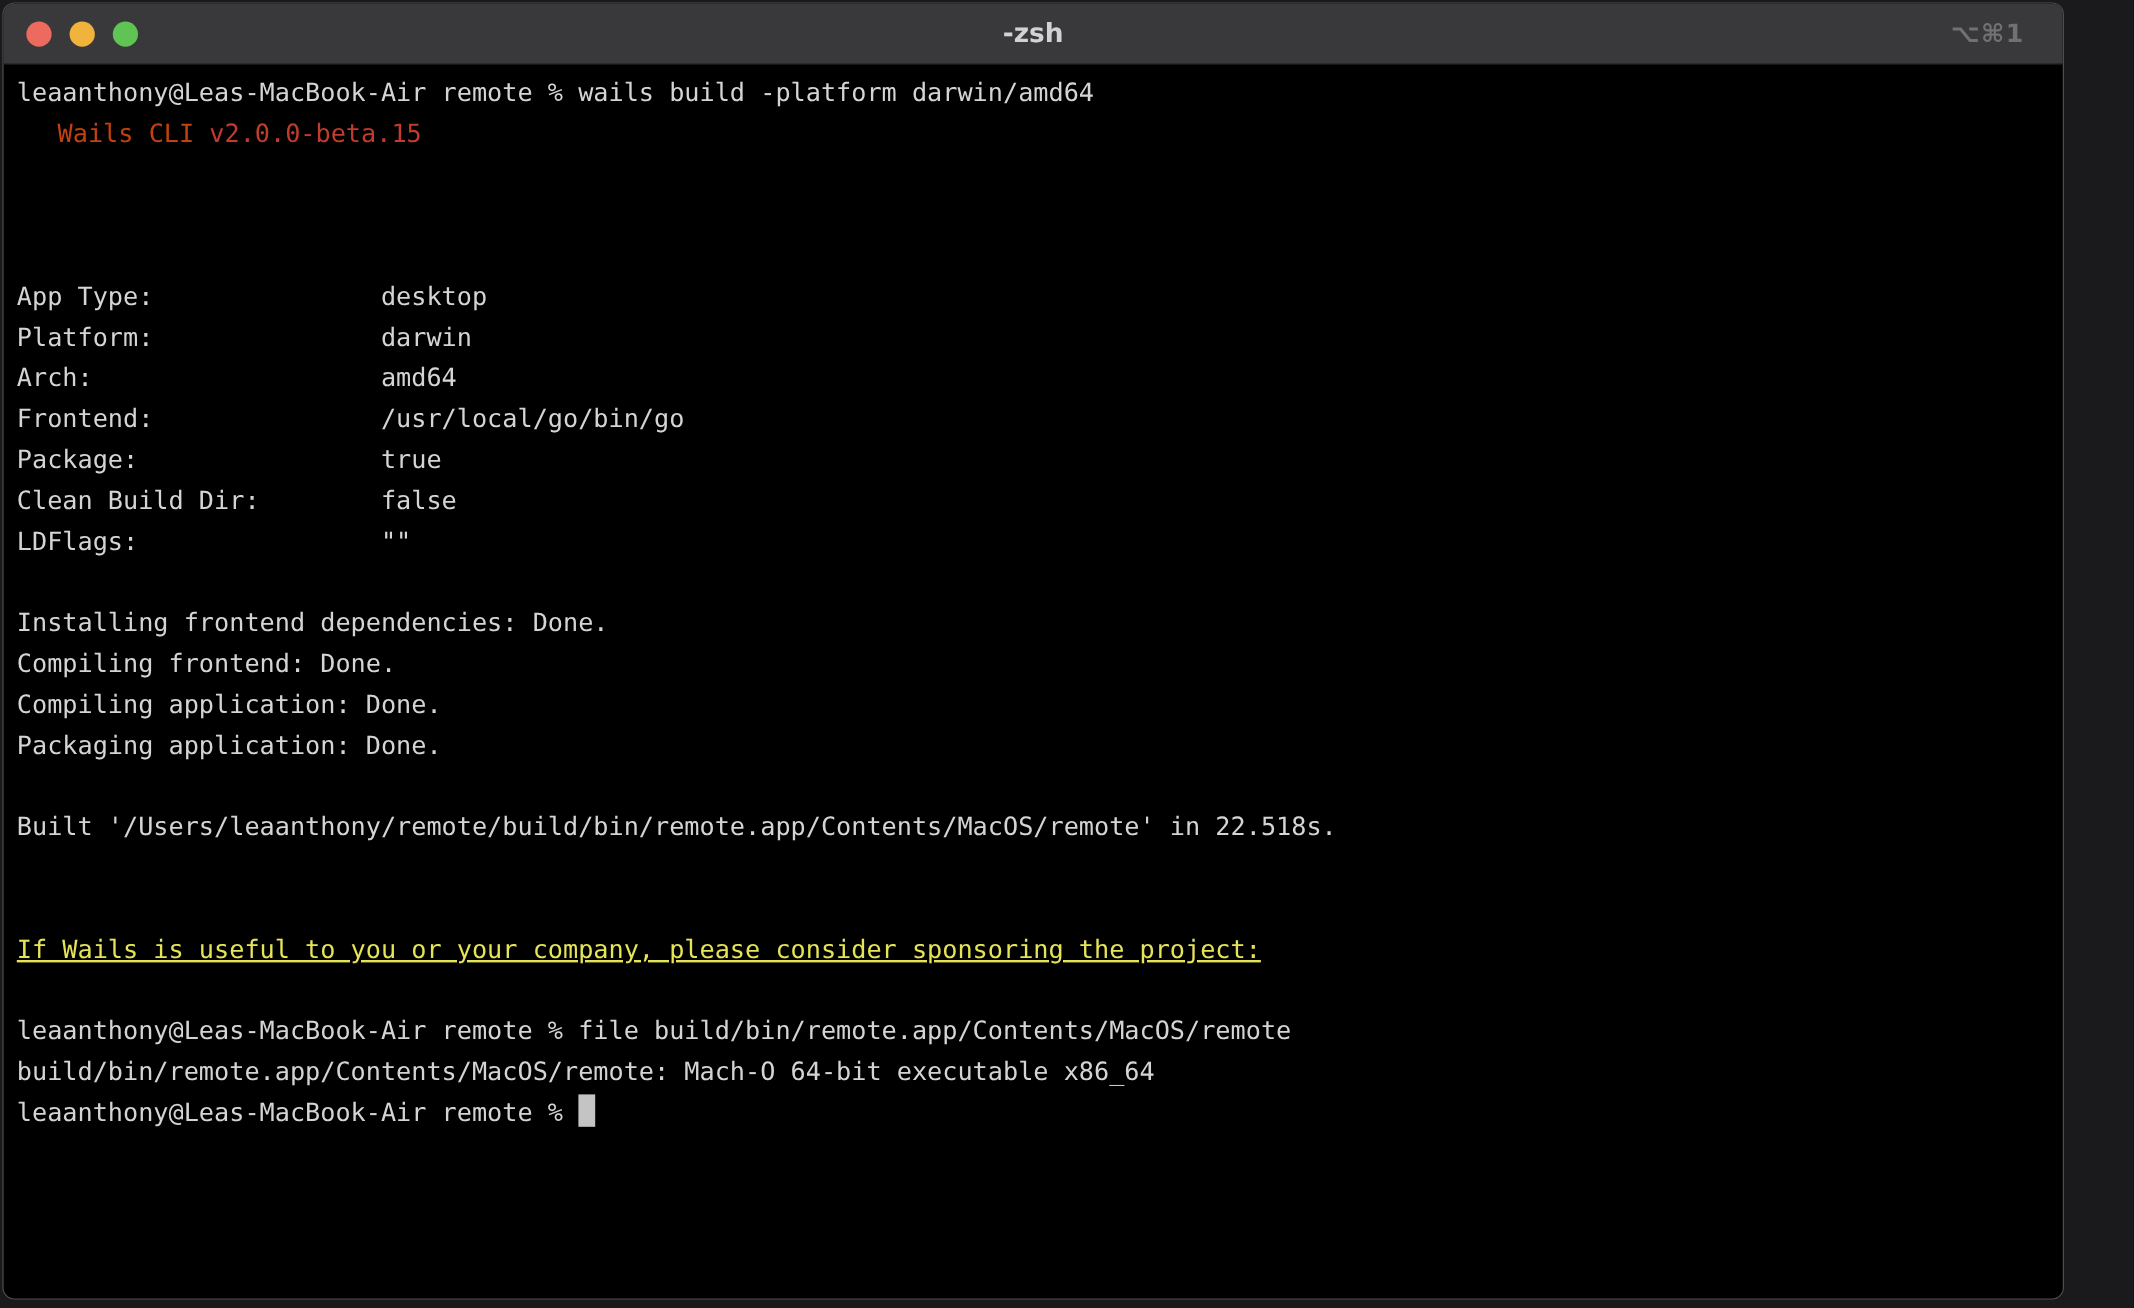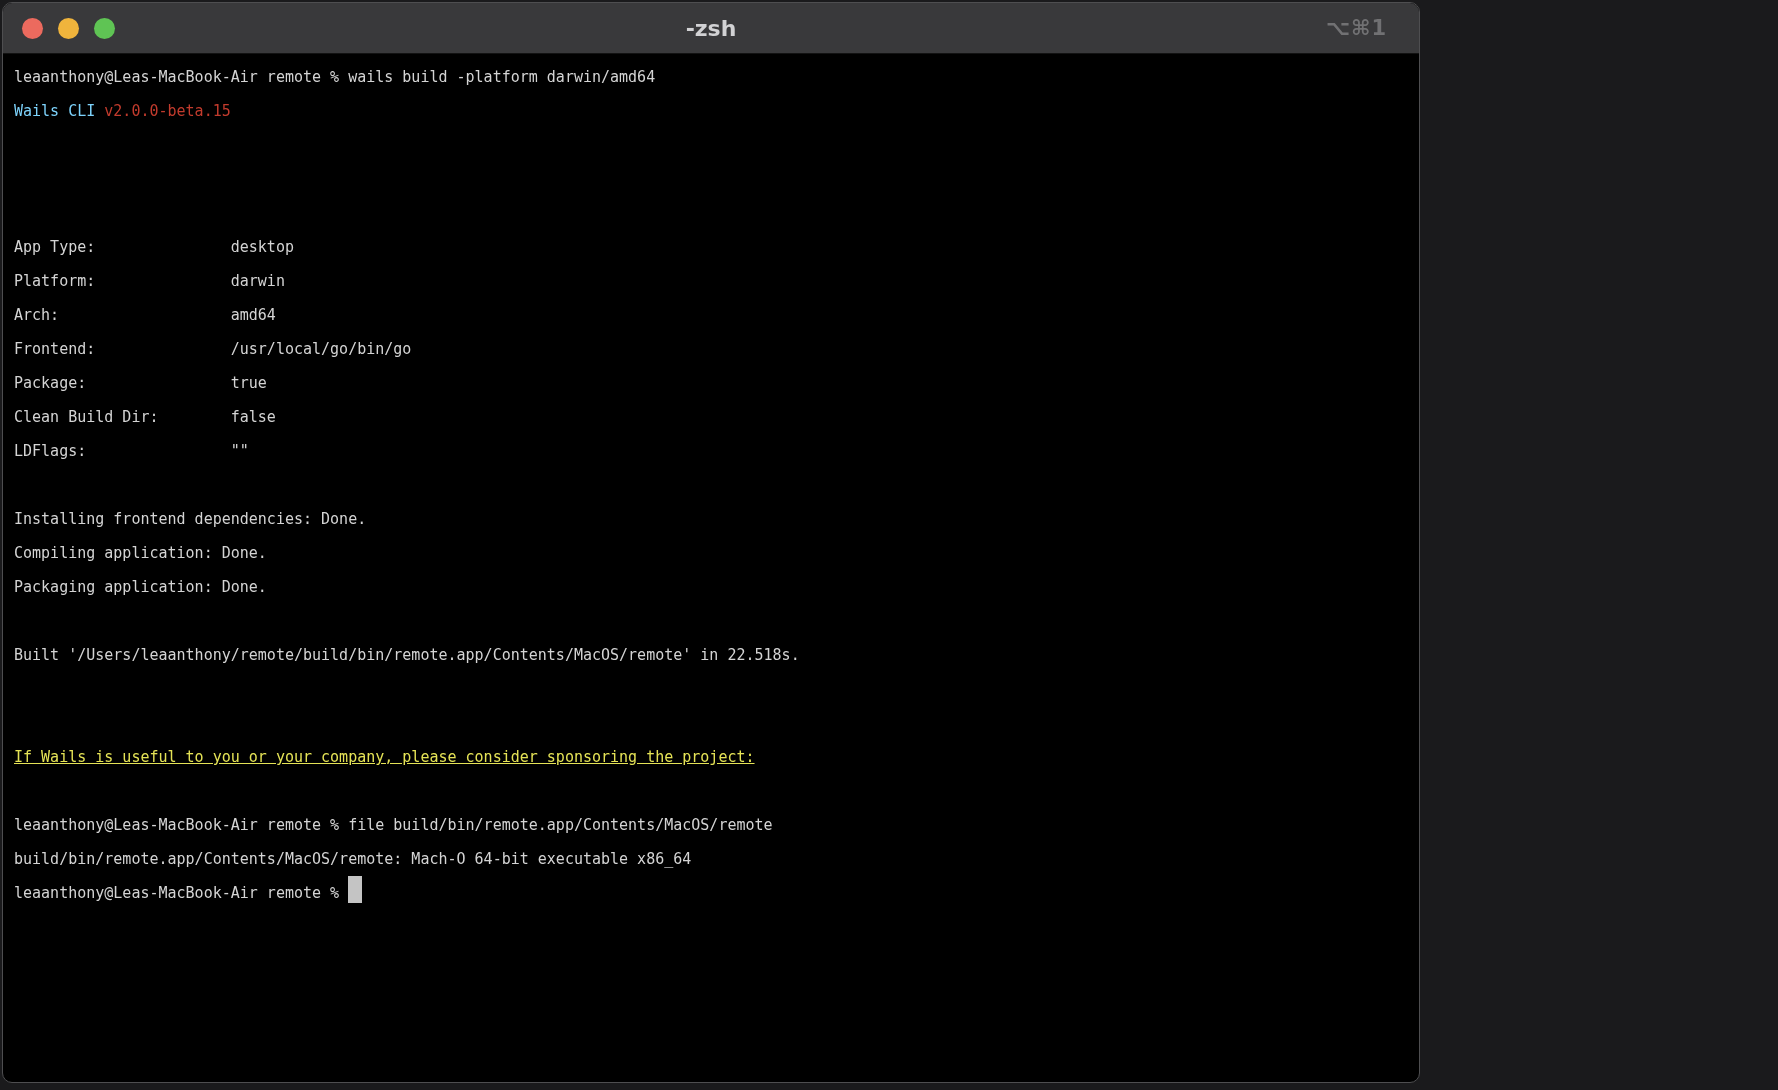--- a/index.html
+++ b/index.html
@@ -5,21 +5,21 @@
   * { margin: 0; padding: 0; box-sizing: border-box; }
   html, body {
     width: 1778px; height: 1090px;
     background: #1a1a1c;
     overflow: hidden;
     font-family: "DejaVu Sans Mono", monospace;
   }
   .window {
     position: absolute;
     left: 2px; top: 2px;
-    width: 1418px; height: 1081px;
+    width: 1718px; height: 1081px;
     background: #000000;
     border: 1px solid #4e4e50;
     border-radius: 10px;
     overflow: hidden;
   }
   .titlebar {
     position: relative;
     height: 51px;
     background: #39393b;
     border-bottom: 1px solid #121212;
@@ -52,21 +52,21 @@
     position: absolute;
     right: 32px;
     font-family: "DejaVu Sans", sans-serif;
     font-weight: 600;
     font-size: 21px;
     color: #717173;
     letter-spacing: 1px;
   }
   .screen {
     padding: 6px 5px 0 11px;
-    font-size: 15px;
+    font-size: 21px;
     line-height: 34px;
     color: #d4d4d4;
   }
   .line {
     white-space: pre;
     min-height: 34px;
     height: 34px;
   }
   .seg-box {
     letter-spacing: -0.30em;
@@ -87,33 +87,34 @@
     <div class="traffic-lights">
       <button class="tl" style="background: rgb(236, 106, 94);"></button>
       <button class="tl" style="background: rgb(240, 180, 60);"></button>
       <button class="tl" style="background: rgb(95, 196, 84);"></button>
     </div>
     <div class="win-title">-zsh</div>
     <div class="win-shortcut">⌥⌘1</div>
   </div>
   <div class="screen" id="terminal-screen" style="color: rgb(212, 212, 212);">
       <div class="line"><span>leaanthony@Leas-MacBook-Air remote % wails build -platform darwin/amd64</span></div>
-      <div class="line"><span style="color: #7dd3fc;">Wails CLI </span><span style="color: rgb(194, 59, 45);">v2.0.0-beta.15</span></div>
+      <div class="line"><span style="color: #c2410c; margin-left: 34px;">Wails CLI </span><span style="color: rgb(194, 59, 45);">v2.0.0-beta.15</span></div>
       <div class="line"></div>
       <div class="line"></div>
       <div class="line"></div>
       <div class="line"><span>App Type:               desktop</span></div>
       <div class="line"><span>Platform:               darwin</span></div>
       <div class="line"><span>Arch:                   amd64</span></div>
       <div class="line"><span>Frontend:               /usr/local/go/bin/go</span></div>
       <div class="line"><span>Package:                true</span></div>
       <div class="line"><span>Clean Build Dir:        false</span></div>
       <div class="line"><span>LDFlags:                ""</span></div>
       <div class="line"></div>
       <div class="line"><span>Installing frontend dependencies: Done.</span></div>
+      <div class="line"><span>Compiling frontend: Done.</span></div>
       <div class="line"><span>Compiling application: Done.</span></div>
       <div class="line"><span>Packaging application: Done.</span></div>
       <div class="line"></div>
       <div class="line"><span>Built '/Users/leaanthony/remote/build/bin/remote.app/Contents/MacOS/remote' in 22.518s.</span></div>
       <div class="line"></div>
       <div class="line"></div>
       <div class="line"><span style="color: rgb(229, 227, 86); text-decoration: underline;">If Wails is useful to you or your company, please consider sponsoring the project:</span></div>
       <div class="line"></div>
       <div class="line"><span>leaanthony@Leas-MacBook-Air remote % file build/bin/remote.app/Contents/MacOS/remote</span></div>
       <div class="line"><span>build/bin/remote.app/Contents/MacOS/remote: Mach-O 64-bit executable x86_64</span></div>

